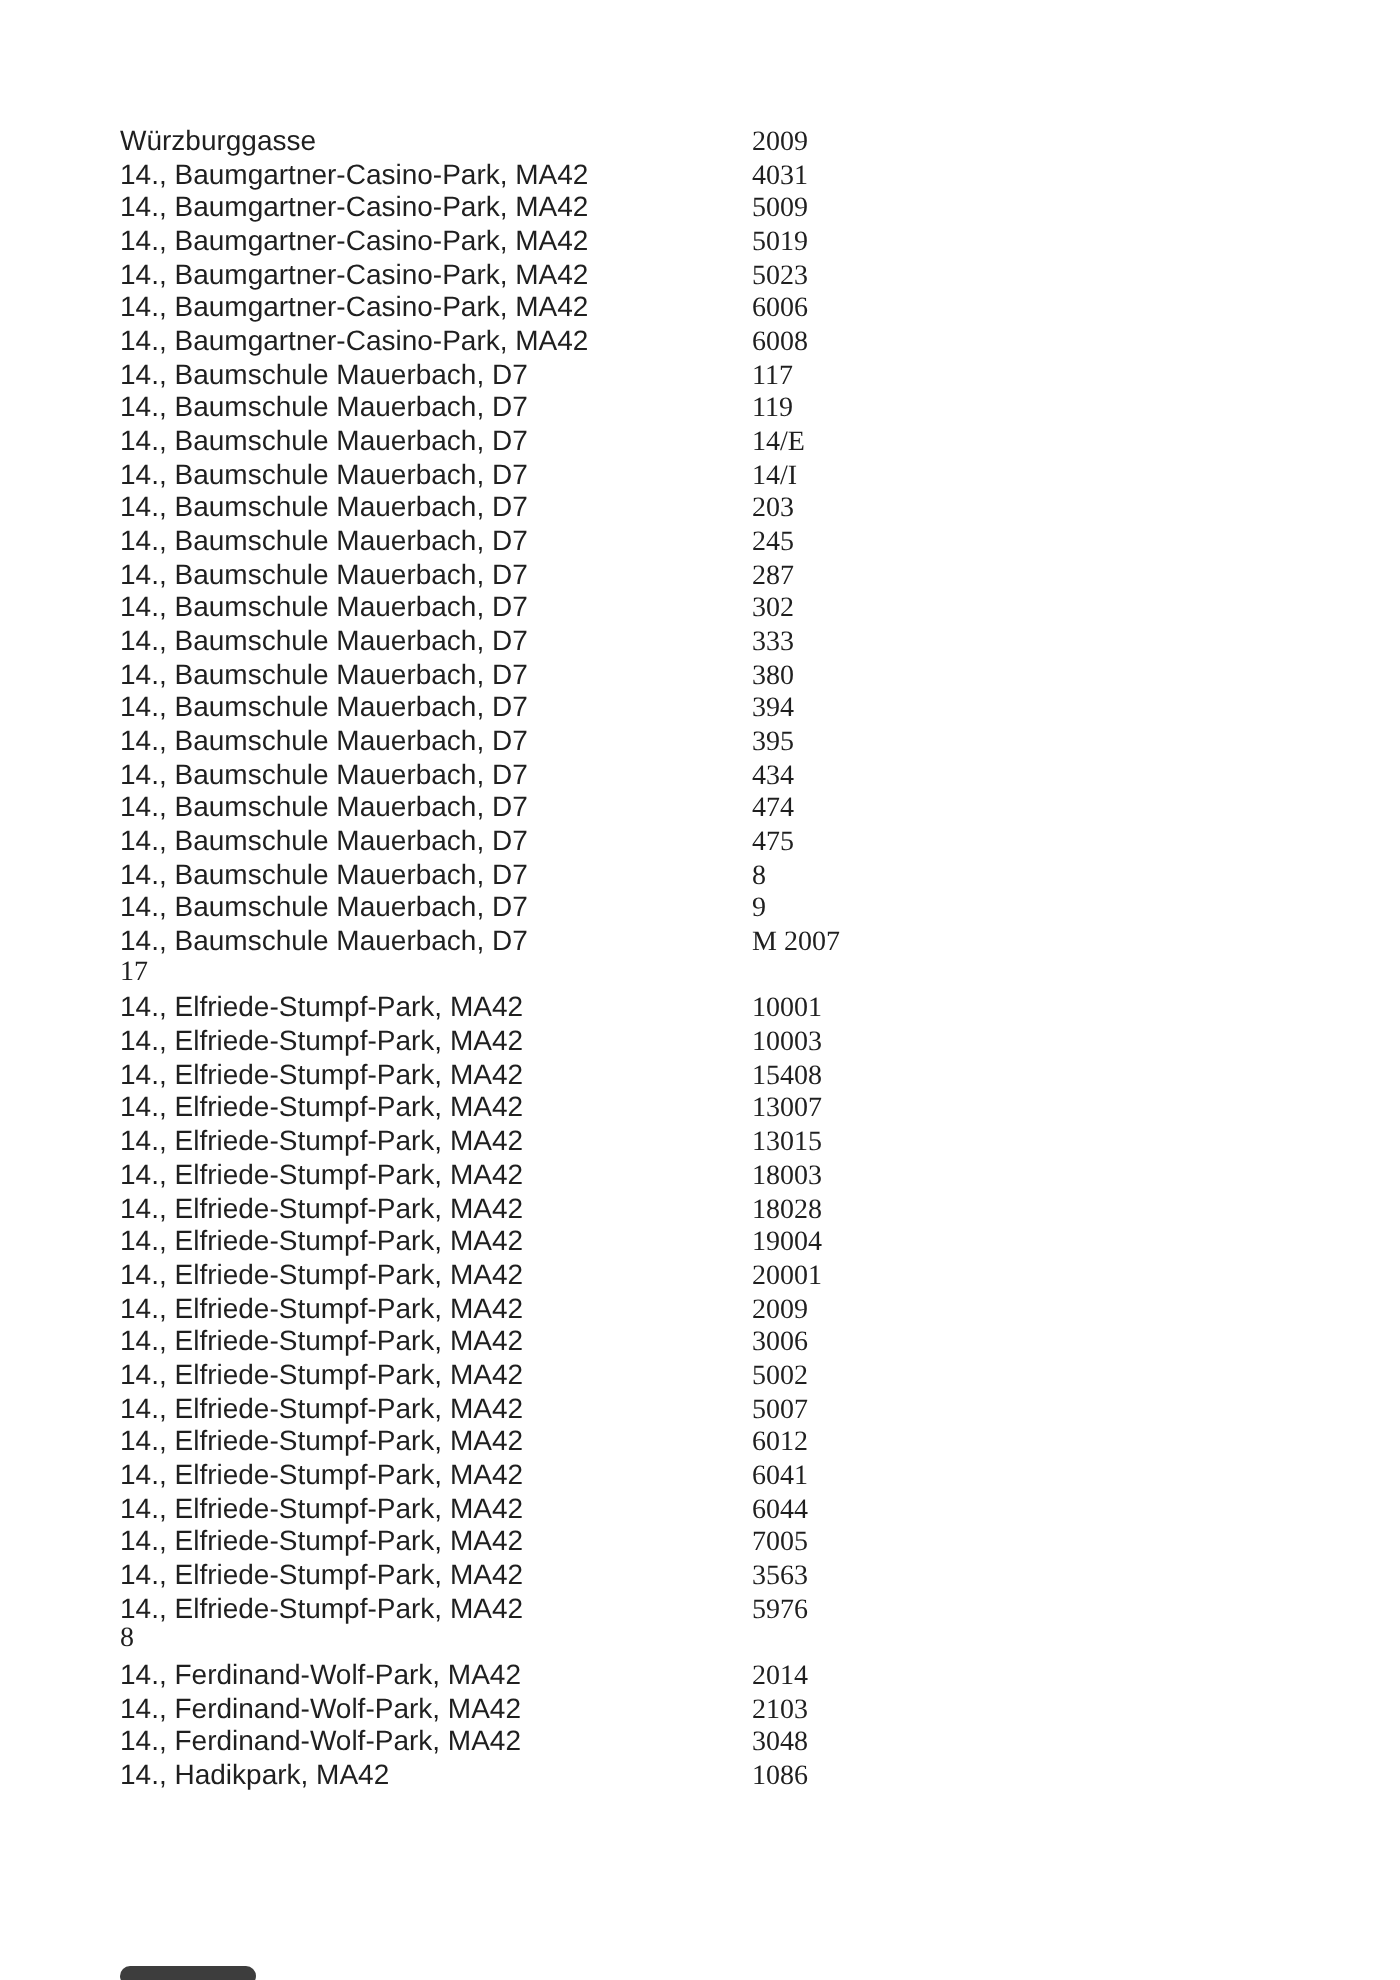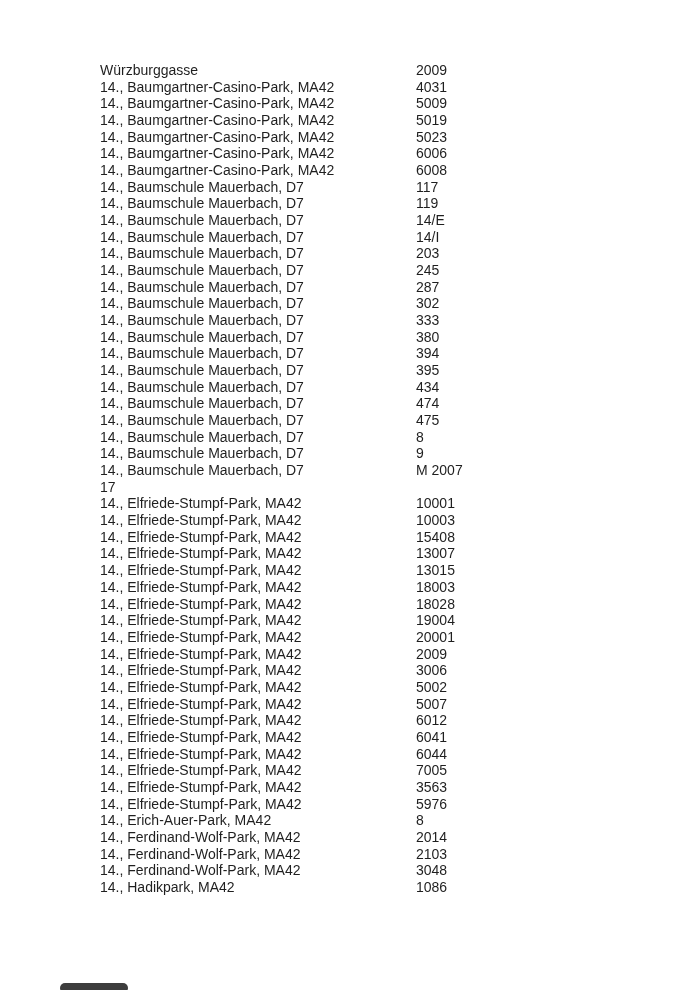--- a/index.html
+++ b/index.html
@@ -25,28 +25,28 @@
     right: 0;
   }
   .row {
     display: flex;
     align-items: baseline;
     height: 16.68px;
     line-height: 16.68px;
     font-size: 14px;
     color: var(--text-color, #1f1f1f);
     white-space: nowrap;
-    margin-left: 40px;
   }
   .loc {
     width: 316px;
     flex: 0 0 316px;
   }
   .rid {
     flex: 0 0 auto;
+    font-family: Liberation Serif, serif;
   }
   .hscroll-thumb {
     position: absolute;
     left: 60px;
     top: 983px;
     width: 68px;
     height: 10px;
     border-radius: 5px;
     background: var(--thumb-color, #3d3d3d);
   }
@@ -274,21 +274,20 @@
     <span class="loc">14., Elfriede-Stumpf-Park, MA42</span>
     <span class="rid">3563</span>
   </div>
 
   <div class="row">
     <span class="loc">14., Elfriede-Stumpf-Park, MA42</span>
     <span class="rid">5976</span>
   </div>
 
   <div class="row">
-    <span class="loc">14., Erich-Auer-Park, MA42</span>
     <span class="rid">8</span>
   </div>
 
   <div class="row">
     <span class="loc">14., Ferdinand-Wolf-Park, MA42</span>
     <span class="rid">2014</span>
   </div>
 
   <div class="row">
     <span class="loc">14., Ferdinand-Wolf-Park, MA42</span>

